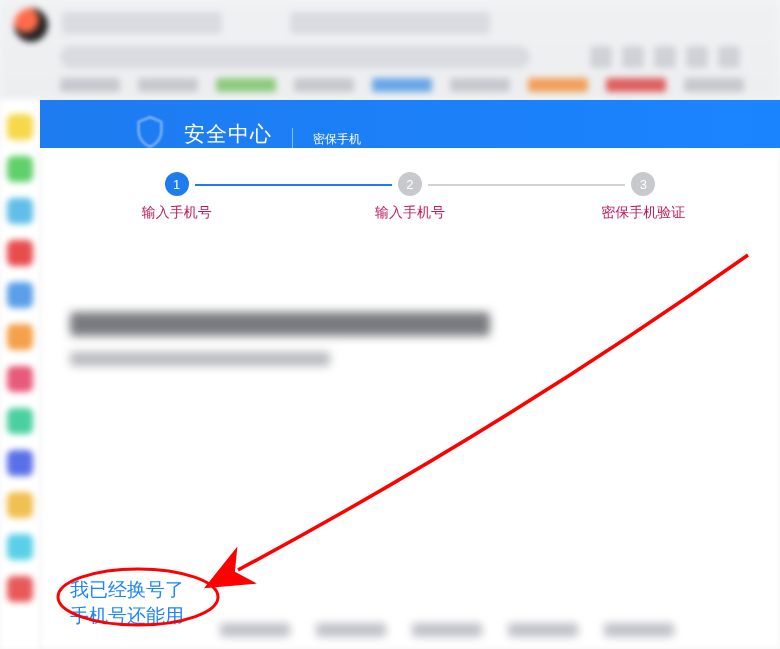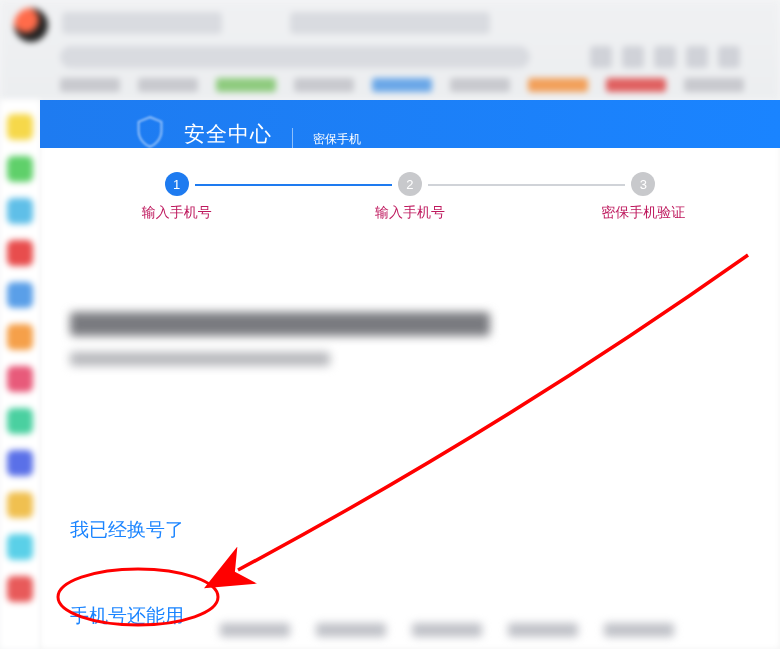--- a/index.html
+++ b/index.html
@@ -168,21 +168,20 @@
     background: #b8b9bd; border-radius: 3px;
   }
 
   
   .options {
     position: absolute;
     left: 30px;
     bottom: 20px;
     display: flex;
     flex-direction: column;
-    gap: 60px;
     text-align: right;
   }
   .opt-link {
     color: #1a84ff;
     font-size: 19px;
     font-weight: 500;
     cursor: pointer;
     display: inline-block;
   }
 

